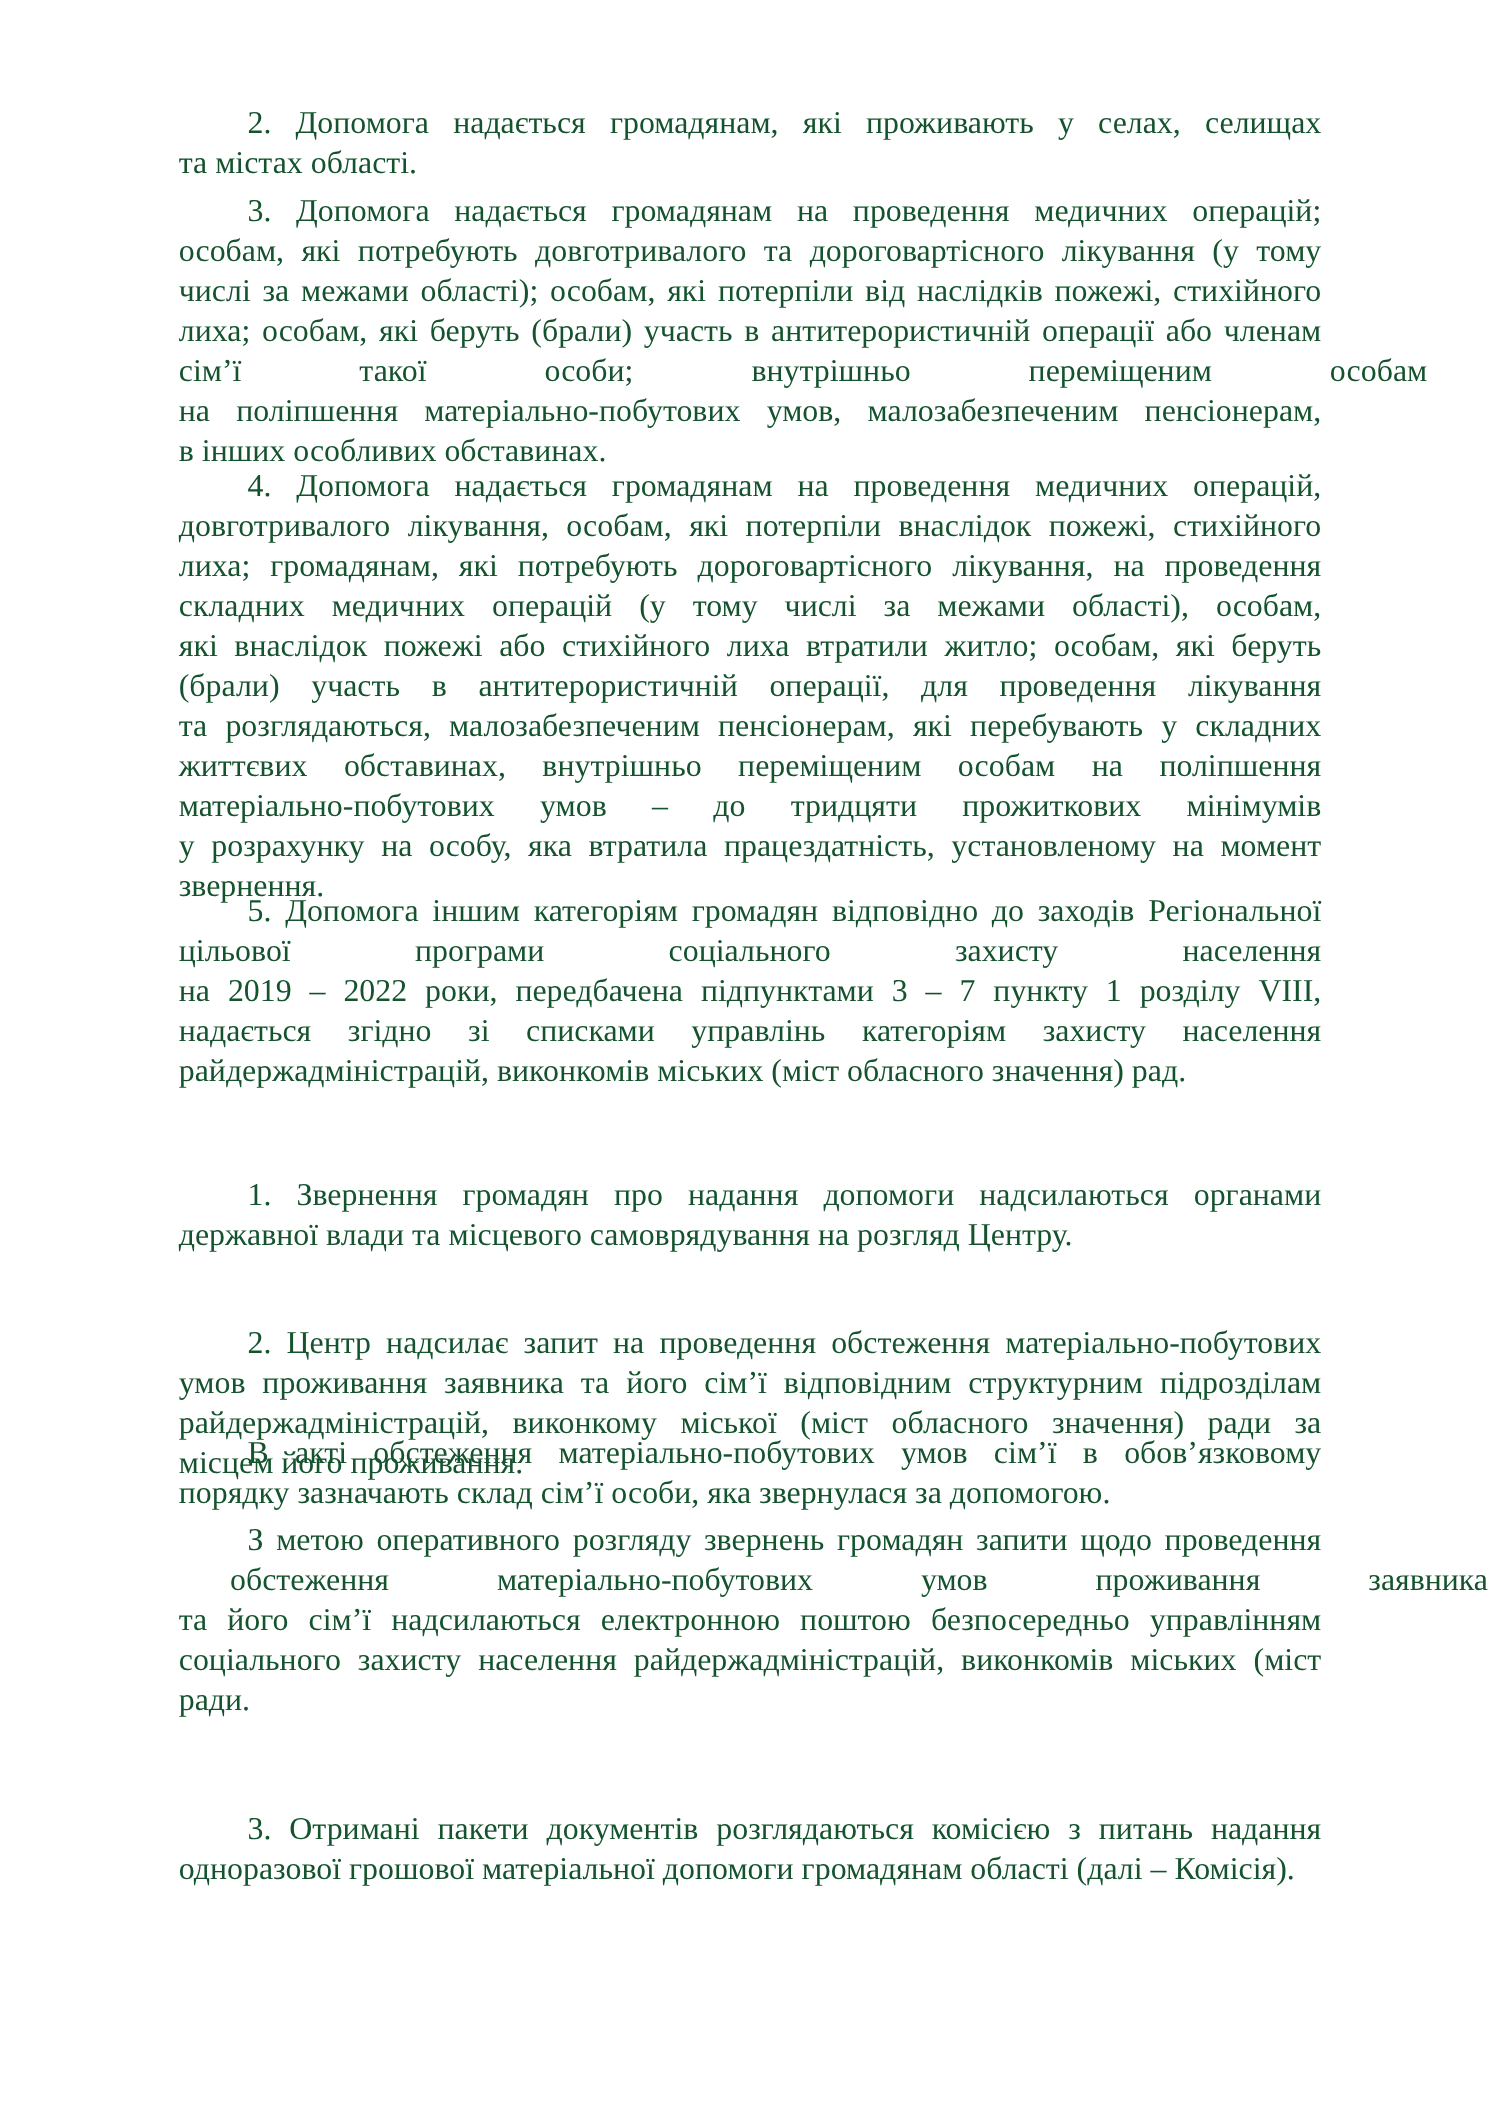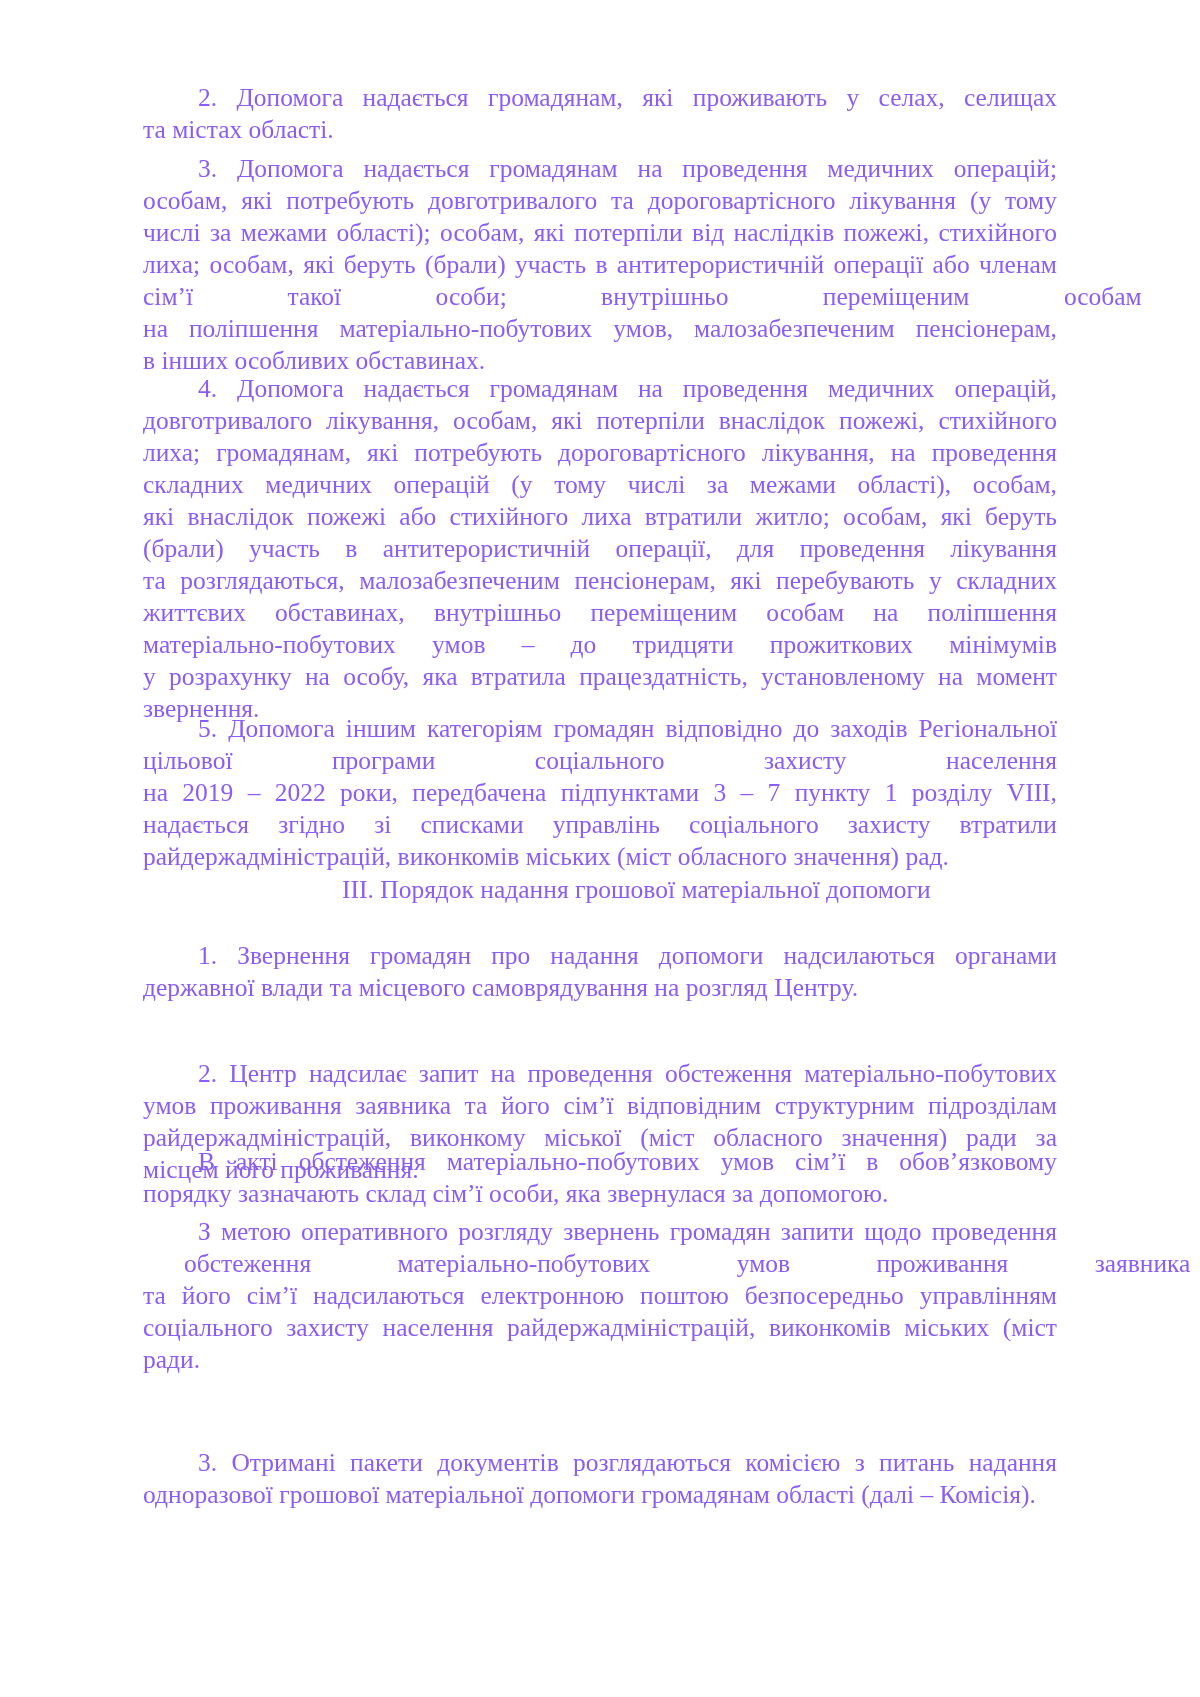--- a/index.html
+++ b/index.html
@@ -1,19 +1,19 @@
 <!DOCTYPE html>
 <html><head>
   <meta charset="utf-8">
   <style>
     html, body { margin: 0; padding: 0; background: #ffffff; }
     body { width: 1200px; height: 1697px; position: relative; overflow: hidden; }
     .page {
       position: absolute; left: 0; top: 0; width: 1200px; height: 1697px; background: #fff;
-      font-family: "Liberation Serif", "DejaVu Serif", serif; color: #8b5cf6;
+      font-family: "Liberation Serif", "DejaVu Serif", serif; color: #14532d;
     }
     .para { position: absolute; left: 143px; width: 914px; }
     .line {
       display: block; height: 32px; line-height: 32px; font-size: 25.5px;
       text-align: justify; text-align-last: justify; white-space: nowrap; overflow: visible;
     }
     .line.last { text-align-last: left; }
     .line.indent { padding-left: 55px; }
   </style>
 </head>
@@ -47,27 +47,24 @@
     <span class="line">життєвих обставинах, внутрішньо переміщеним особам на поліпшення</span>
     <span class="line">матеріально-побутових умов – до тридцяти прожиткових мінімумів</span>
     <span class="line">у розрахунку на особу, яка втратила працездатність, установленому на момент</span>
     <span class="line last">звернення.</span>
   </div>
 
   <div class="para" style="top:713px;">
     <span class="line indent">5. Допомога іншим категоріям громадян відповідно до заходів  Регіональної</span>
     <span class="line" style="word-spacing:90px;">цільової програми соціального захисту населення</span>
     <span class="line">на 2019 – 2022 роки, передбачена підпунктами 3 – 7 пункту 1 розділу VIII,</span>
-    <span class="line">надається згідно зі списками управлінь соціального захисту втратили</span>
+    <span class="line">надається згідно зі списками управлінь категоріям захисту населення</span>
     <span class="line last">райдержадміністрацій, виконкомів міських (міст обласного значення) рад.</span>
   </div>
 
-  <div class="para" style="top:874px;">
-    <span class="line last" style="padding-left:199px;">ІІІ. Порядок надання грошової матеріальної допомоги</span>
-  </div>
 
   <div class="para" style="top:940px;">
     <span class="line indent">1. Звернення громадян про надання допомоги надсилаються органами</span>
     <span class="line last">державної влади та місцевого самоврядування на розгляд Центру.</span>
   </div>
 
   <div class="para" style="top:1058px;">
     <span class="line indent">2. Центр надсилає запит на проведення обстеження матеріально-побутових</span>
     <span class="line">умов проживання заявника та його сім’ї відповідним структурним підрозділам</span>
     <span class="line">райдержадміністрацій, виконкому міської (міст обласного значення) ради за</span>

